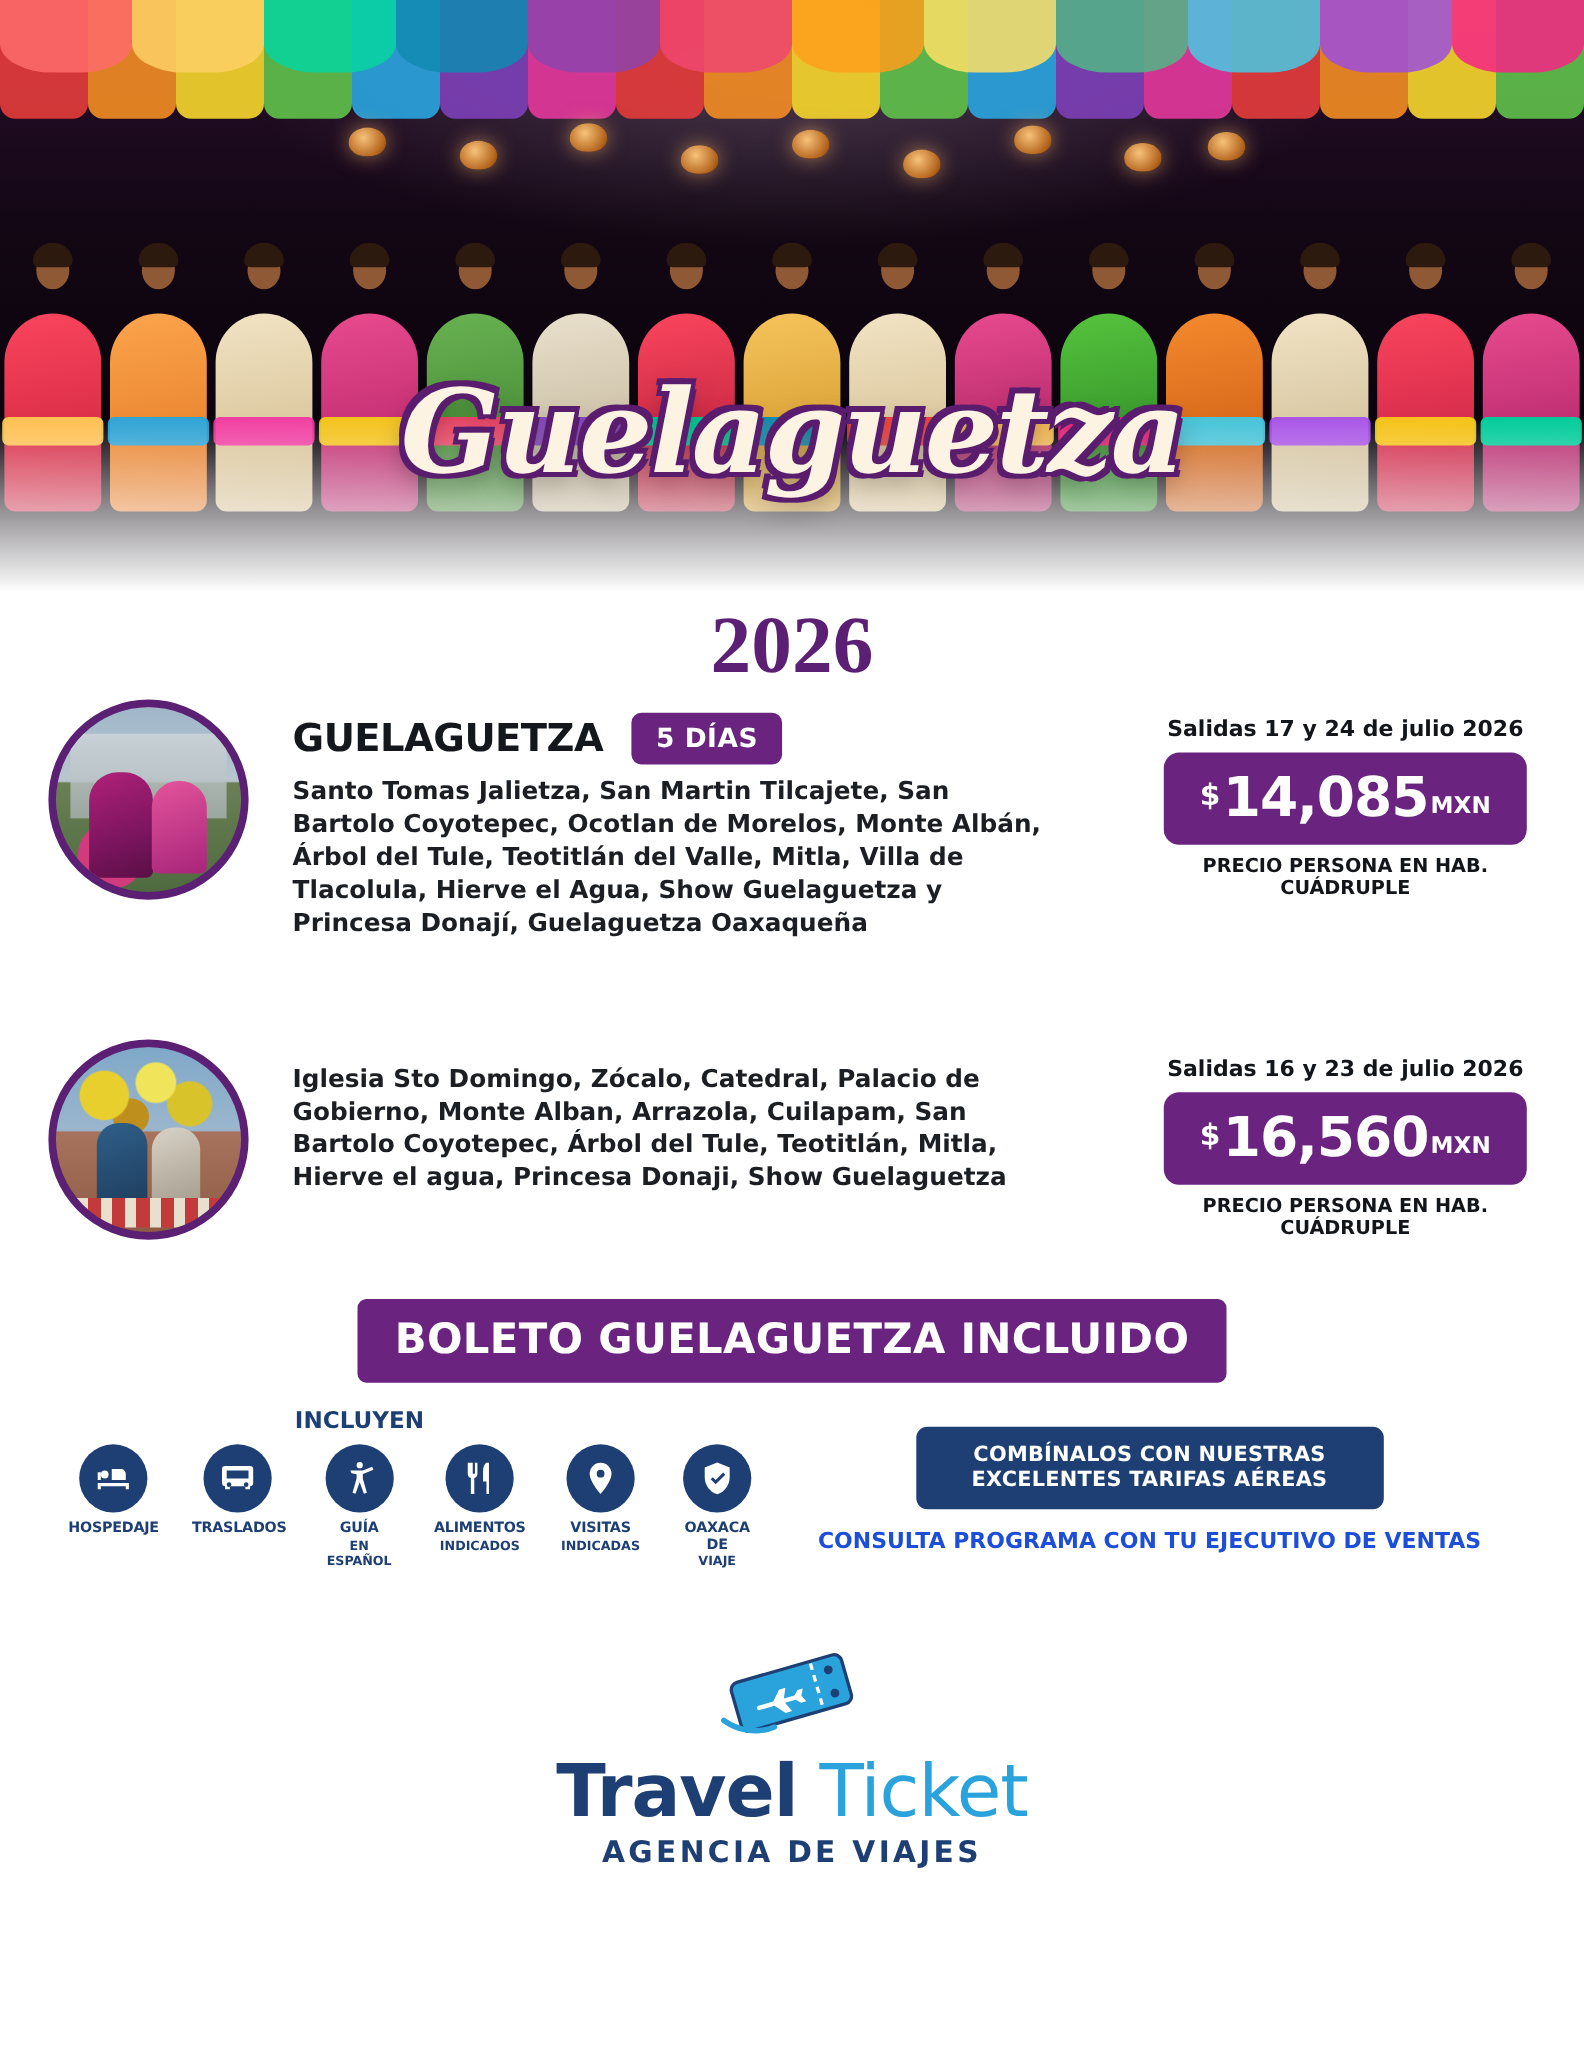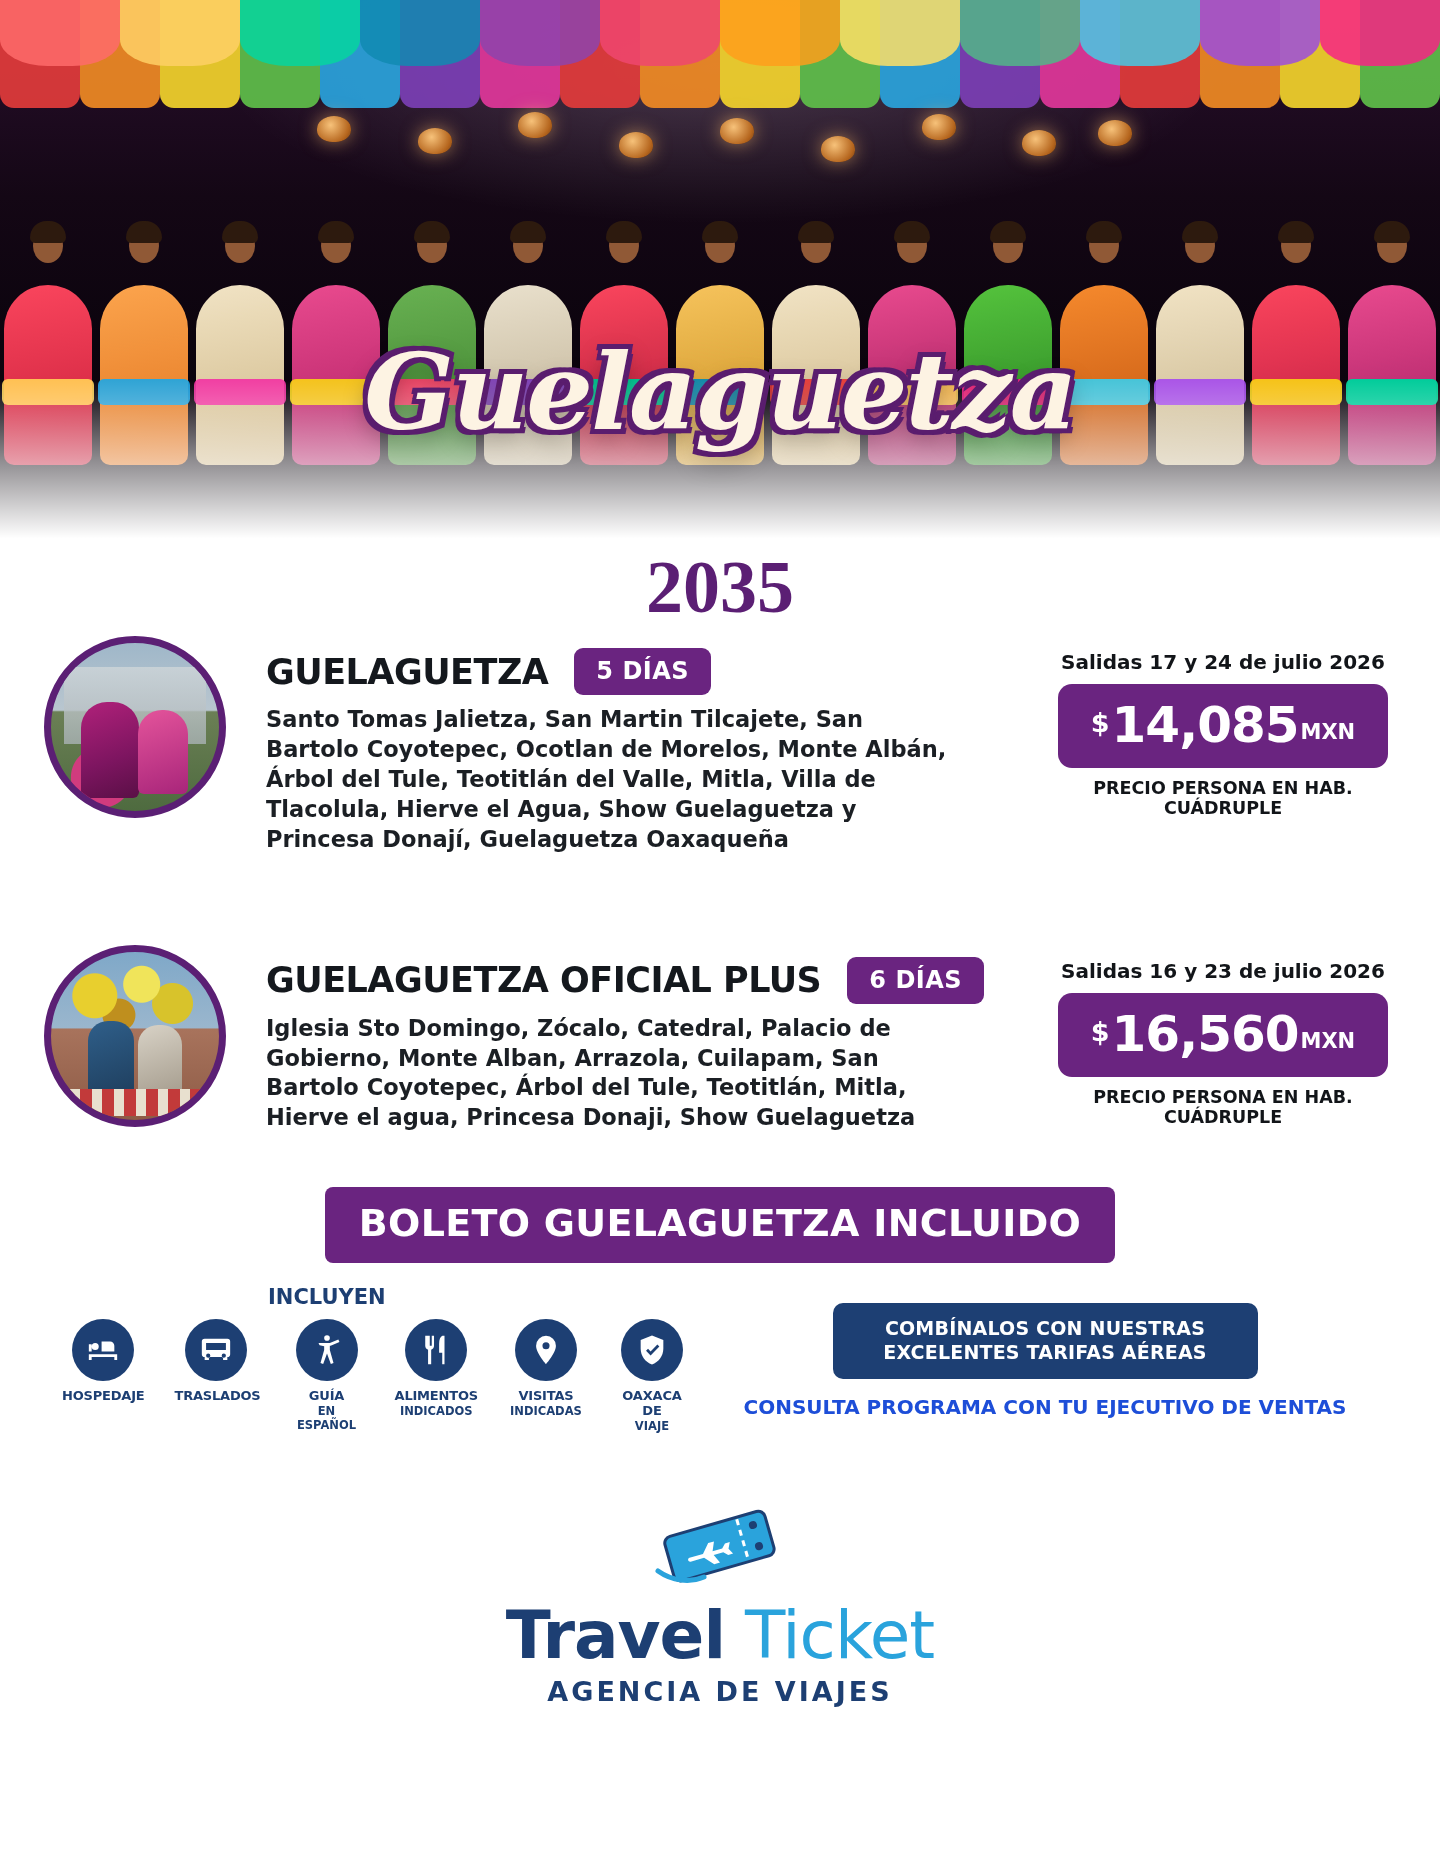--- a/index.html
+++ b/index.html
@@ -565,21 +565,21 @@
           <div class="head"></div>
           <div class="hair"></div>
         </div>
     </div>
 
     <div class="hero-fade"></div>
 
     <div class="hero-script">Guelaguetza</div>
   </div>
 
-  <div class="hero-year">2035</div>
+  <div class="hero-year">2026</div>
 
   <div class="packages">
 
     <div class="pkg">
       <div class="thumb thumb-a">
         <div class="bld"></div>
           <div class="f1"></div>
           <div class="f2"></div>
       </div>
       <div class="pkg-body">
@@ -601,24 +601,20 @@
     </div>
 
     <div class="pkg">
       <div class="thumb thumb-b">
         <div class="flw"></div>
           <div class="p1"></div>
           <div class="p2"></div>
           <div class="rug"></div>
       </div>
       <div class="pkg-body">
-        <div class="pkg-headrow">
-          <div class="pkg-title">GUELAGUETZA OFICIAL PLUS</div>
-          <div class="badge-days">6 DÍAS</div>
-        </div>
         <div class="pkg-desc">Iglesia Sto Domingo, Zócalo, Catedral, Palacio de Gobierno, Monte Alban, Arrazola, Cuilapam, San Bartolo Coyotepec, Árbol del Tule, Teotitlán, Mitla, Hierve el agua, Princesa Donaji, Show Guelaguetza</div>
       </div>
       <div class="price-col">
         <div class="dates">Salidas 16 y 23 de julio 2026</div>
         <div class="price-pill">
           <span class="price-cur">$</span>
           <span class="price-num">16,560</span>
           <span class="price-mxn">MXN</span>
         </div>
         <div class="price-note">PRECIO PERSONA EN HAB. CUÁDRUPLE</div>

